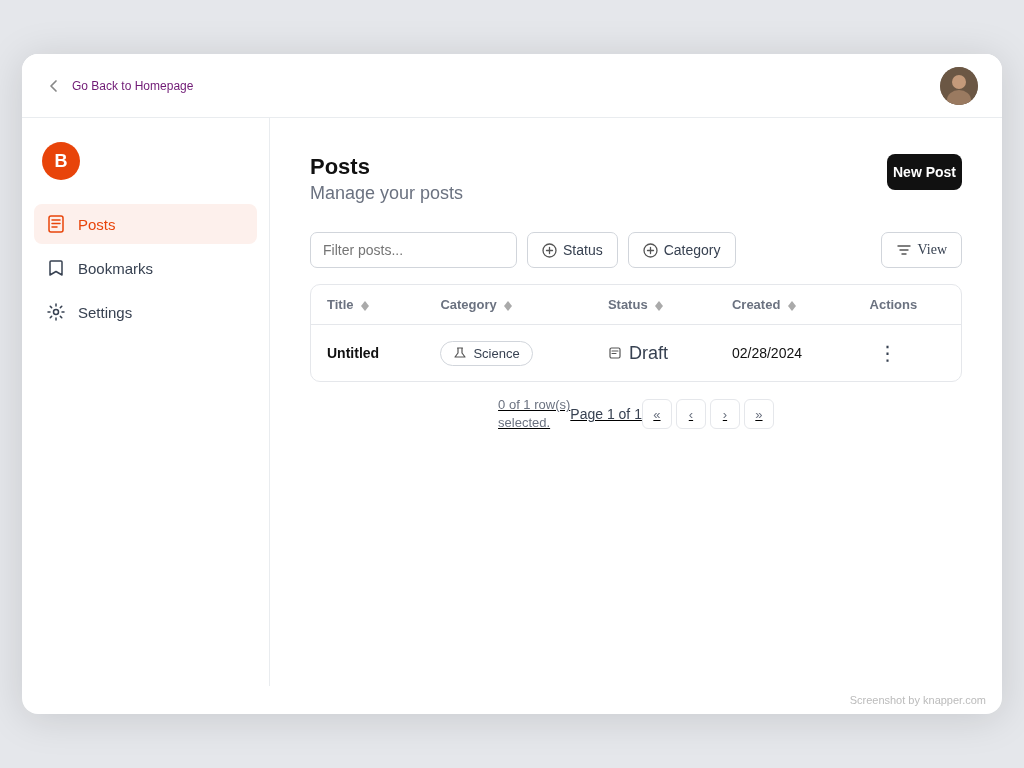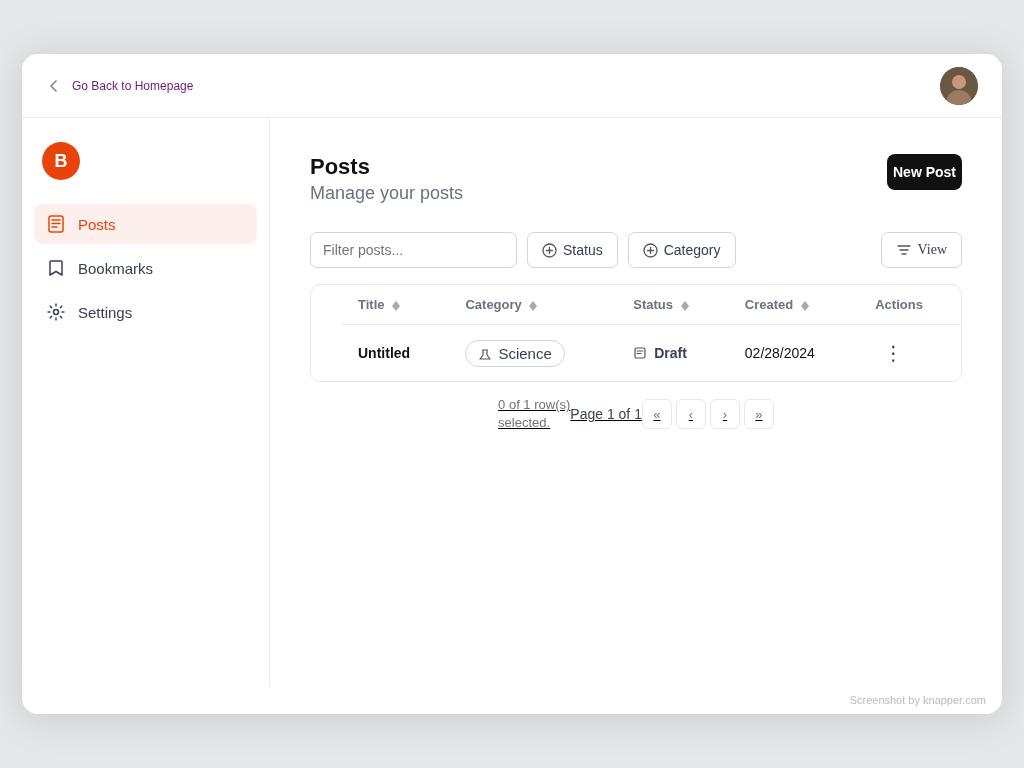--- a/index.html
+++ b/index.html
@@ -163,21 +163,20 @@
       font-size: 14px;
       color: #374151;
       cursor: pointer;
     }
     .filter-btn svg { color: #666; }
     
     .table-container {
       border: 1px solid #e5e7eb;
       border-radius: 10px;
       overflow: hidden;
-      padding-left: 31px;
     }
     table {
       width: 100%;
       border-collapse: collapse;
     }
     thead tr {
       border-bottom: 1px solid #e5e7eb;
     }
     thead th {
       text-align: left;
@@ -191,35 +190,34 @@
       border-bottom: 1px solid #f0f0f0;
     }
     tbody tr:last-child { border-bottom: none; }
     tbody td {
       padding: 14px 16px;
       font-size: 14px;
       color: #111;
     }
     .category-badge {
       display: inline-flex;
-      align-items: flex-end;
+      align-items: center;
       gap: 6px;
       border: 1px solid #d1d5db;
       border-radius: 20px;
       padding: 4px 12px;
-      font-size: 15px;
+      font-size: 13px;
       color: #374151;
     }
     .status-cell {
       display: flex;
       align-items: center;
       gap: 7px;
       color: #374151;
-      font-size: 14px;
-      font-weight: bold;
+      font-size: 18px;
     }
     .actions-btn {
       background: none;
       border: none;
       cursor: pointer;
       font-size: 20px;
       color: #374151;
       padding: 2px 8px;
       border-radius: 5px;
     }

